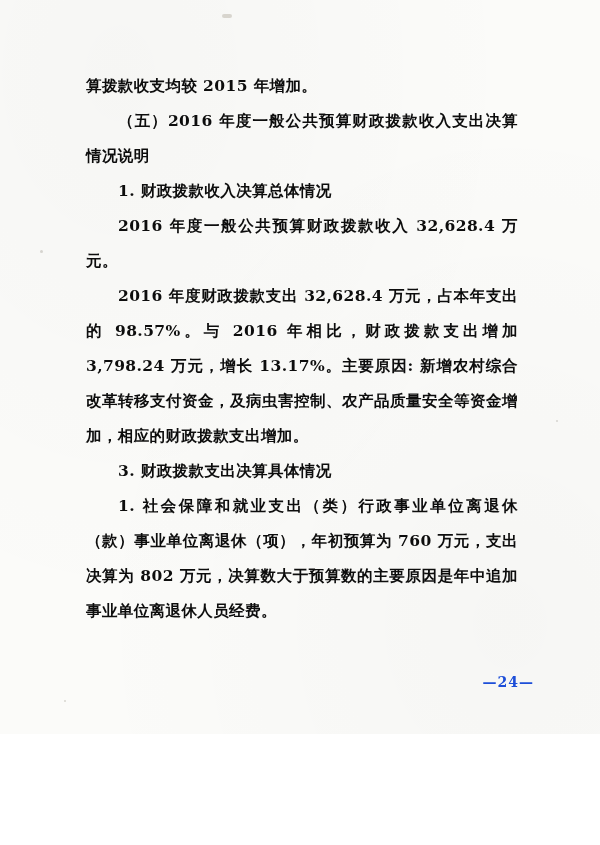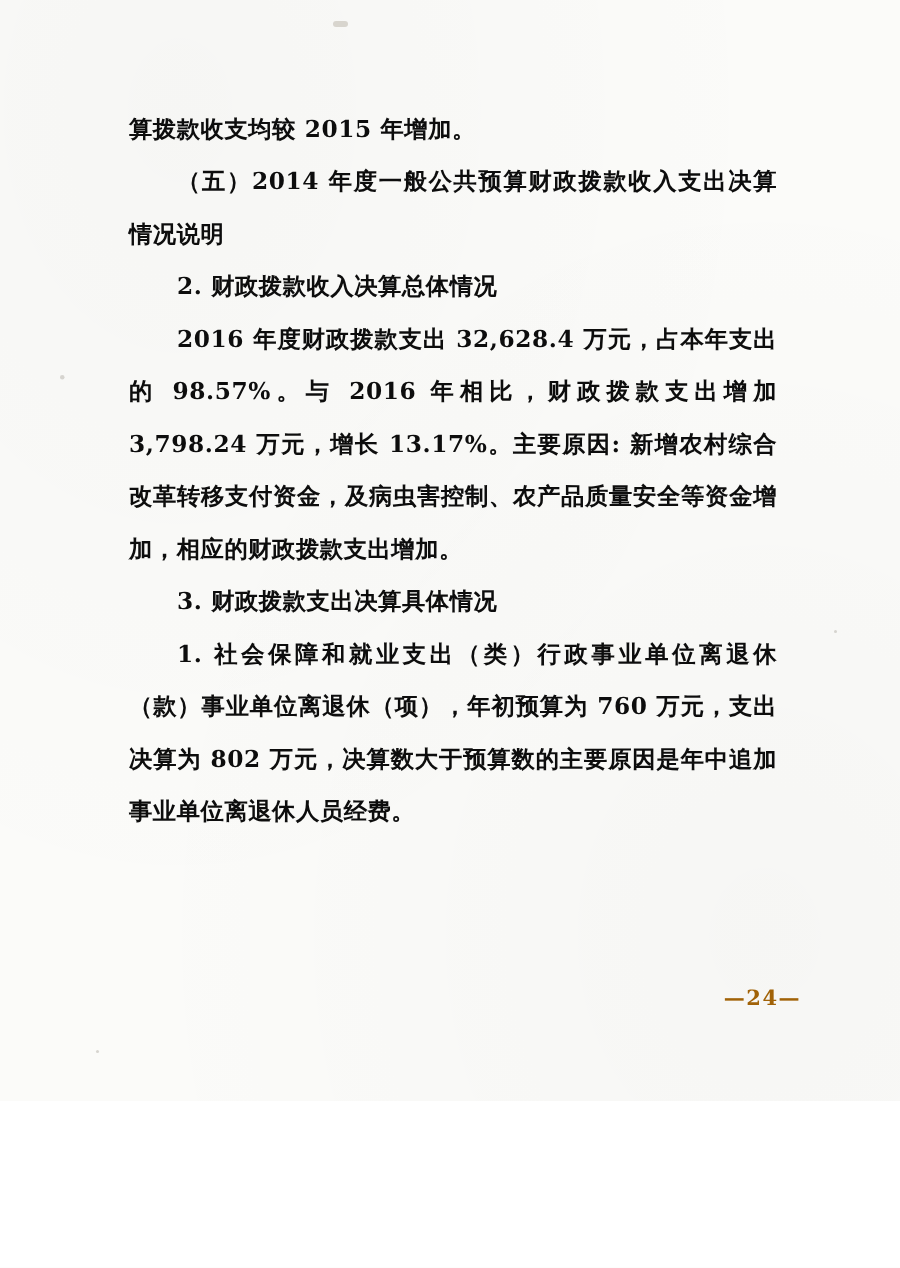--- a/index.html
+++ b/index.html
@@ -51,24 +51,24 @@
     text-align: justify;
     text-justify: inter-ideograph;
     font-family: "DejaVu Serif", serif;
   }
   .indent {
     text-indent: 32px;
   }
   .page-number {
     position: absolute;
     right: 66px;
-    bottom: 60px;
+    bottom: 44px;
     font-size: 14px;
     font-weight: 700;
-    color: #a16207;
+    color: #1d4ed8;
     letter-spacing: 1px;
   }
   .top-mark {
     position: absolute;
     left: 222px;
     top: 14px;
     width: 10px;
     height: 4px;
     background: #cfccc4;
     border-radius: 2px;
@@ -80,21 +80,22 @@
 
 <div class="page">
   <div class="paper-tint"></div>
   <div class="top-mark"></div>
   <div class="speck" style="left:40px; top:250px; width:3px; height:3px;"></div>
   <div class="speck" style="left:556px; top:420px; width:2px; height:2px;"></div>
   <div class="speck" style="left:64px; top:700px; width:2px; height:2px;"></div>
 
   <div class="content">
     <p class="para">算拨款收支均较 2015 年增加。</p>
-    <p class="para indent">（五）2014 年度一般公共预算财政拨款收入支出决算情况说明</p>
-    <p class="para indent">2. 财政拨款收入决算总体情况</p>
+    <p class="para indent">（五）2016 年度一般公共预算财政拨款收入支出决算情况说明</p>
+    <p class="para indent">1. 财政拨款收入决算总体情况</p>
+    <p class="para indent">2016 年度一般公共预算财政拨款收入 32,628.4 万元。</p>
     <p class="para indent">2016 年度财政拨款支出 32,628.4 万元，占本年支出的 98.57%。与 2016 年相比，财政拨款支出增加 3,798.24 万元，增长 13.17%。主要原因: 新增农村综合改革转移支付资金，及病虫害控制、农产品质量安全等资金增加，相应的财政拨款支出增加。</p>
     <p class="para indent">3. 财政拨款支出决算具体情况</p>
     <p class="para indent">1. 社会保障和就业支出（类）行政事业单位离退休（款）事业单位离退休（项），年初预算为 760 万元，支出决算为 802 万元，决算数大于预算数的主要原因是年中追加事业单位离退休人员经费。</p>
   </div>
 
   <div class="page-number">—24—</div>
 </div>
 
 </body></html>

